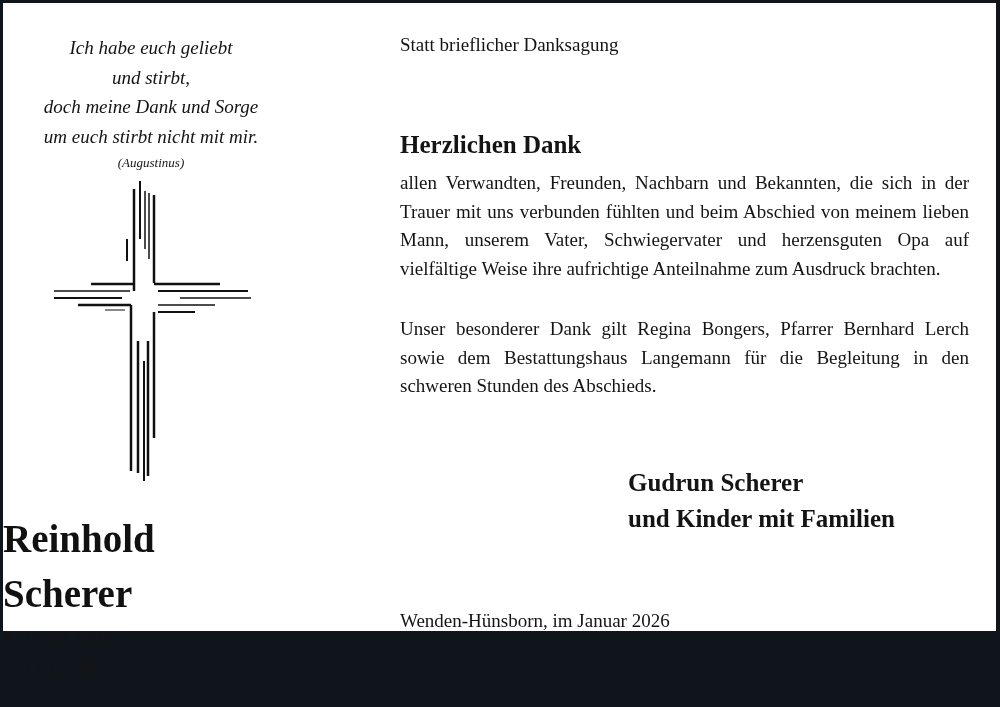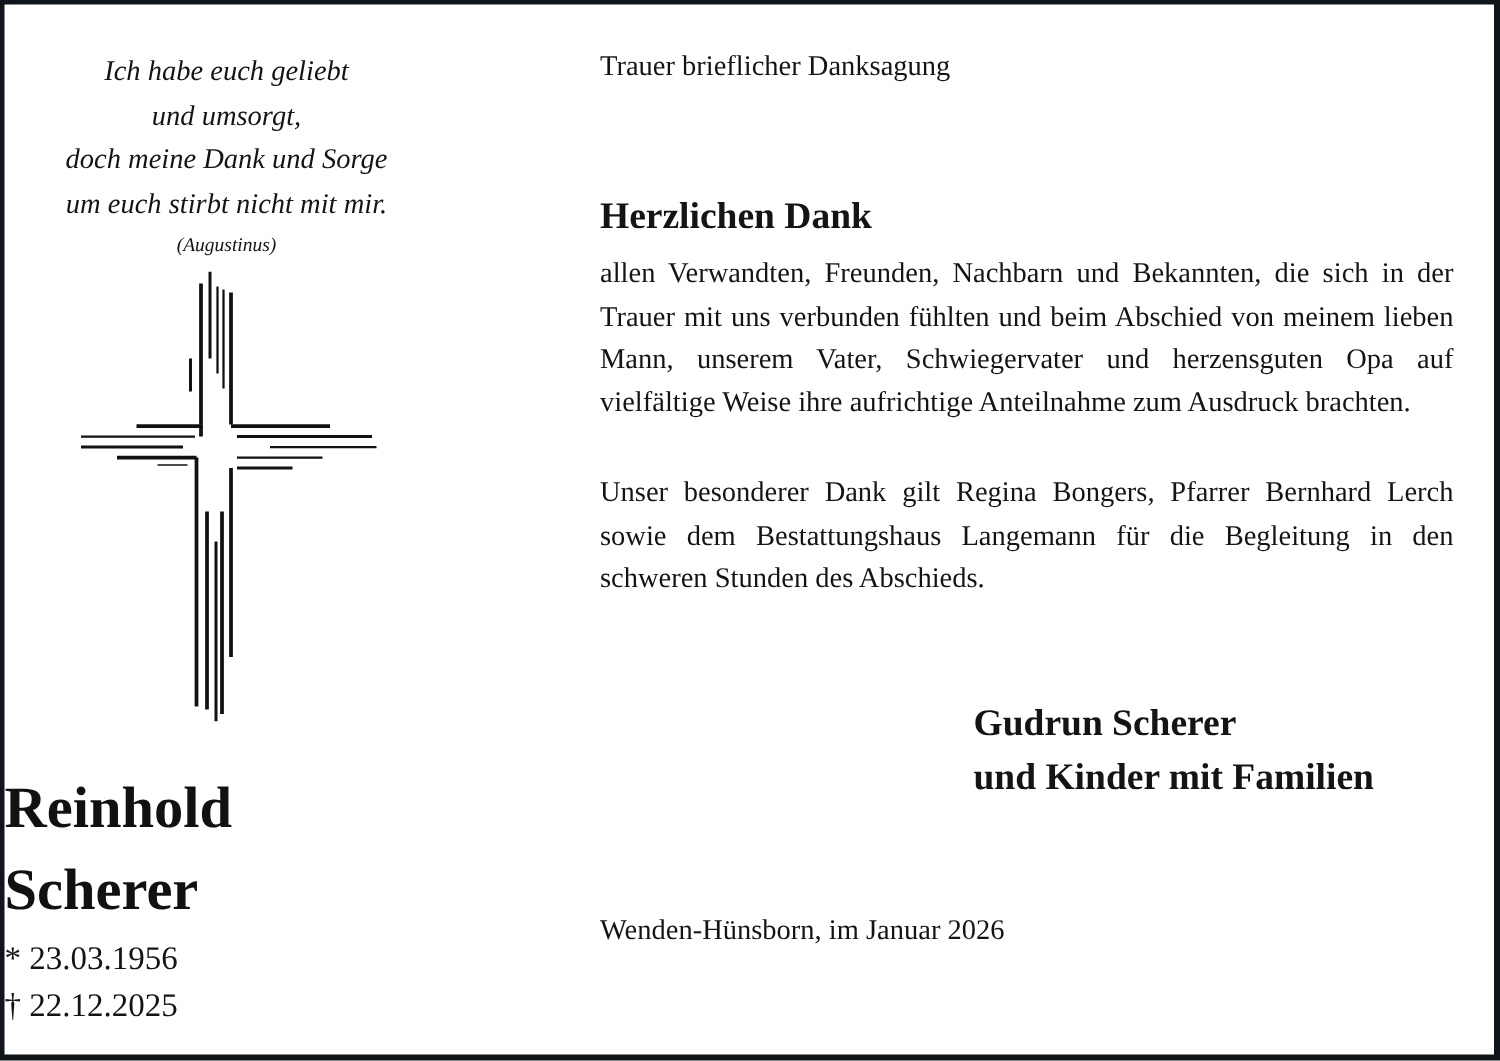--- a/index.html
+++ b/index.html
@@ -4,21 +4,21 @@
 <style>
   html, body { margin: 0; padding: 0; }
   body {
     width: 1000px; height: 707px; overflow: hidden;
     background: #0f151b;
     font-family: "Liberation Serif", "DejaVu Serif", serif;
     color: #141414;
   }
   .sheet {
     position: absolute; left: 3px; top: 3px;
-    width: 993px; height: 700px;
+    width: 993px; height: 628px;
     background: #ffffff;
   }
   .abs { position: absolute; }
   .quote {
     left: 0; top: 30px; width: 296px;
     text-align: center; font-style: italic;
     font-size: 19px; line-height: 29.5px;
   }
   .quote .src { font-size: 13px; line-height: 20px; margin-top: 2px; }
   .cross { left: 47px; top: 178px; width: 210px; width: 210px; height: 300px; }
@@ -34,34 +34,34 @@
   .col { left: 397px; width: 569px; }
   .header-note { top: 29px; font-size: 19px; line-height: 26px; }
   .title { top: 126px; font-size: 25px; font-weight: bold; line-height: 32px; }
   .para {
     font-size: 19px; line-height: 28.5px; text-align: justify;
     text-align-last: left;
   }
   .p1 { top: 166px; }
   .p2 { top: 312px; }
   .signers {
-    left: 646px; top: 462px; font-size: 25px; font-weight: bold; line-height: 36px;
+    left: 625px; top: 462px; font-size: 25px; font-weight: bold; line-height: 36px;
   }
   .signers span { display: block; }
   .place { top: 585px; font-size: 19px; line-height: 26px; margin-top: 20px; }
   .p3 { top: 628px; }
 </style>
 </head>
 <body>
 
 <div class="sheet">
 
   <div class="abs quote">
     <div>Ich habe euch geliebt</div>
-    <div>und umsorgt,</div>
+    <div>und stirbt,</div>
     <div>doch meine Dank und Sorge</div>
     <div>um euch stirbt nicht mit mir.</div>
     <div class="src">(Augustinus)</div>
   </div>
 
   <svg class="abs cross" viewBox="0 0 210 300" width="210" height="300">
     <g stroke="#111" fill="none" stroke-linecap="butt">
 
       <line x1="90" y1="0" x2="90" y2="58" stroke-width="2"></line>
       <line x1="95" y1="10" x2="95" y2="68" stroke-width="1.5"></line>
@@ -94,21 +94,21 @@
   <div class="abs name">
     <div>Reinhold</div>
     <div>Scherer</div>
   </div>
 
   <div class="abs dates">
     <span>* 23.03.1956</span>
     <span>† 22.12.2025</span>
   </div>
 
-  <div class="abs col header-note">Trauer brieflicher Danksagung</div>
+  <div class="abs col header-note">Statt brieflicher Danksagung</div>
   <div class="abs col title">Herzlichen Dank</div>
   <div class="abs col para p1">allen Verwandten, Freunden, Nachbarn und Bekannten, die sich in der Trauer mit uns verbunden fühlten und beim Abschied von meinem lieben Mann, unserem Vater, Schwiegervater und herzensguten Opa auf vielfältige Weise ihre aufrichtige Anteilnahme zum Ausdruck brachten.</div>
   <div class="abs col para p2">Unser besonderer Dank gilt Regina Bongers, Pfarrer Bernhard Lerch sowie dem Bestattungshaus Langemann für die Begleitung in den schweren Stunden des Abschieds.</div>
 
   <div class="abs signers">
     <span>Gudrun Scherer</span>
     <span>und Kinder mit Familien</span>
   </div>
 
   <div class="abs col place">Wenden-Hünsborn, im Januar 2026</div>

